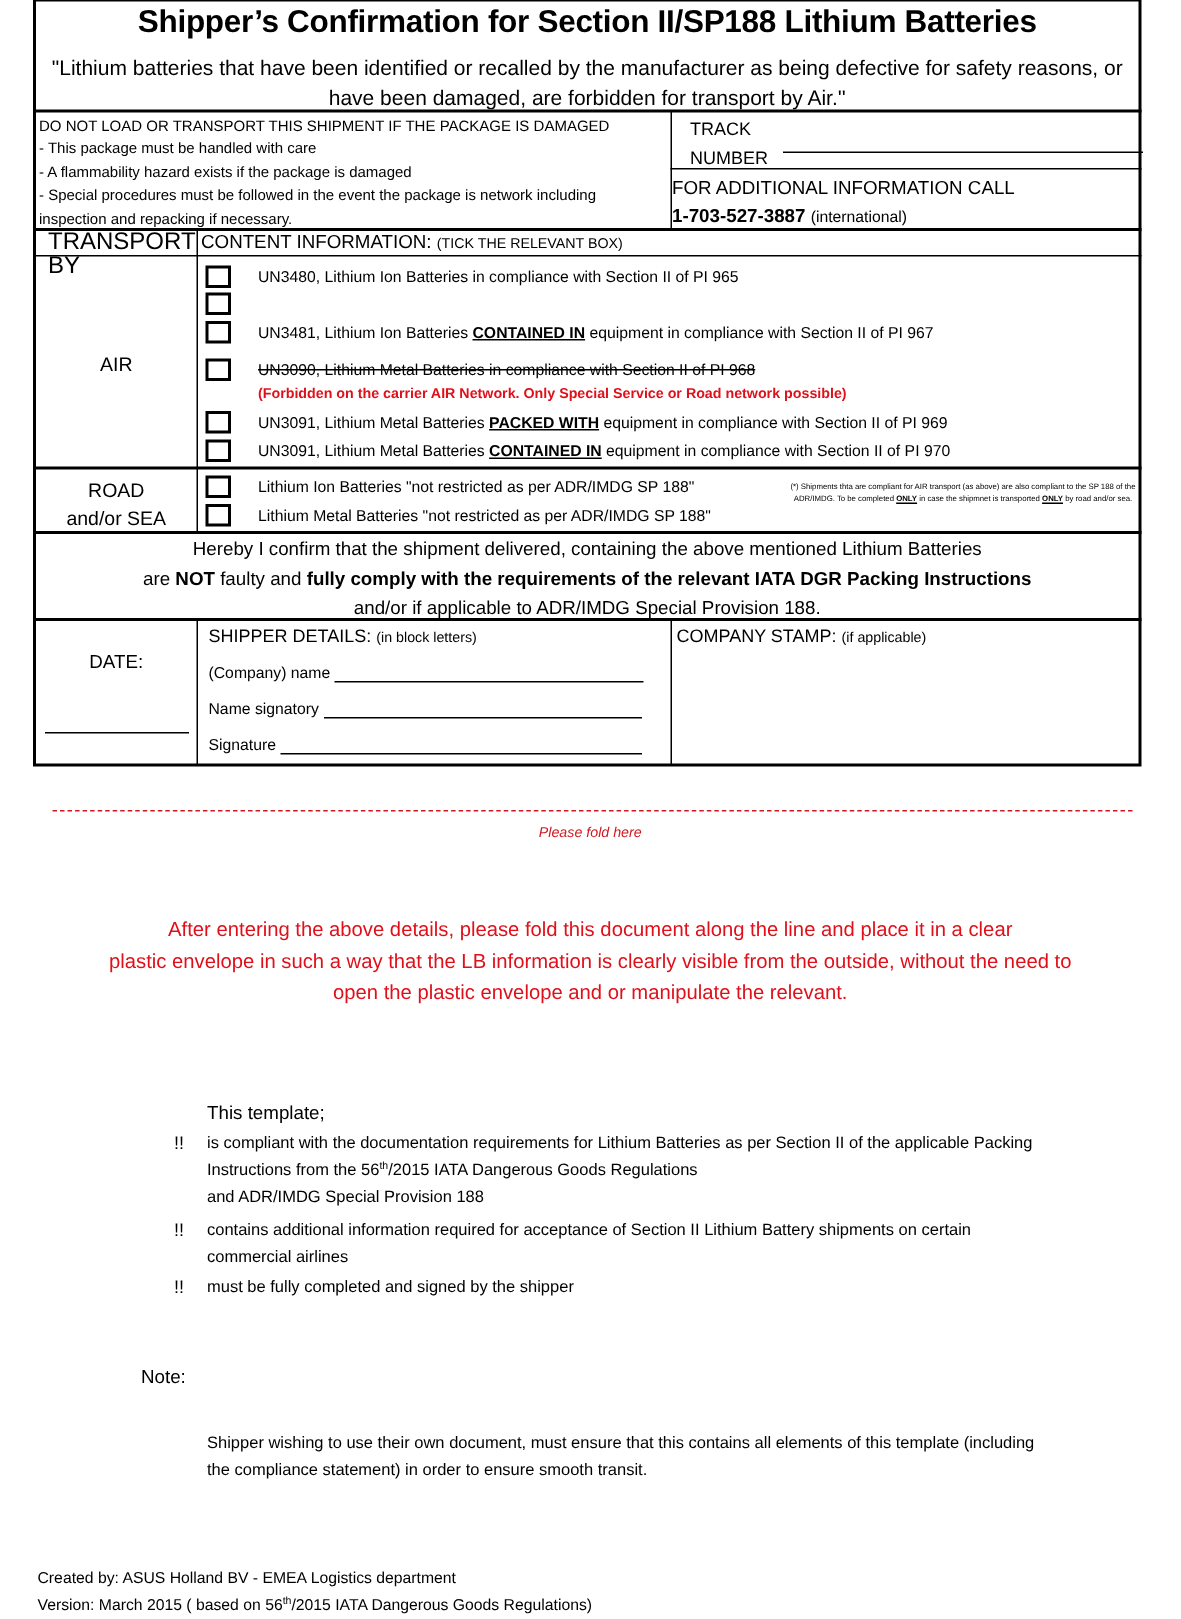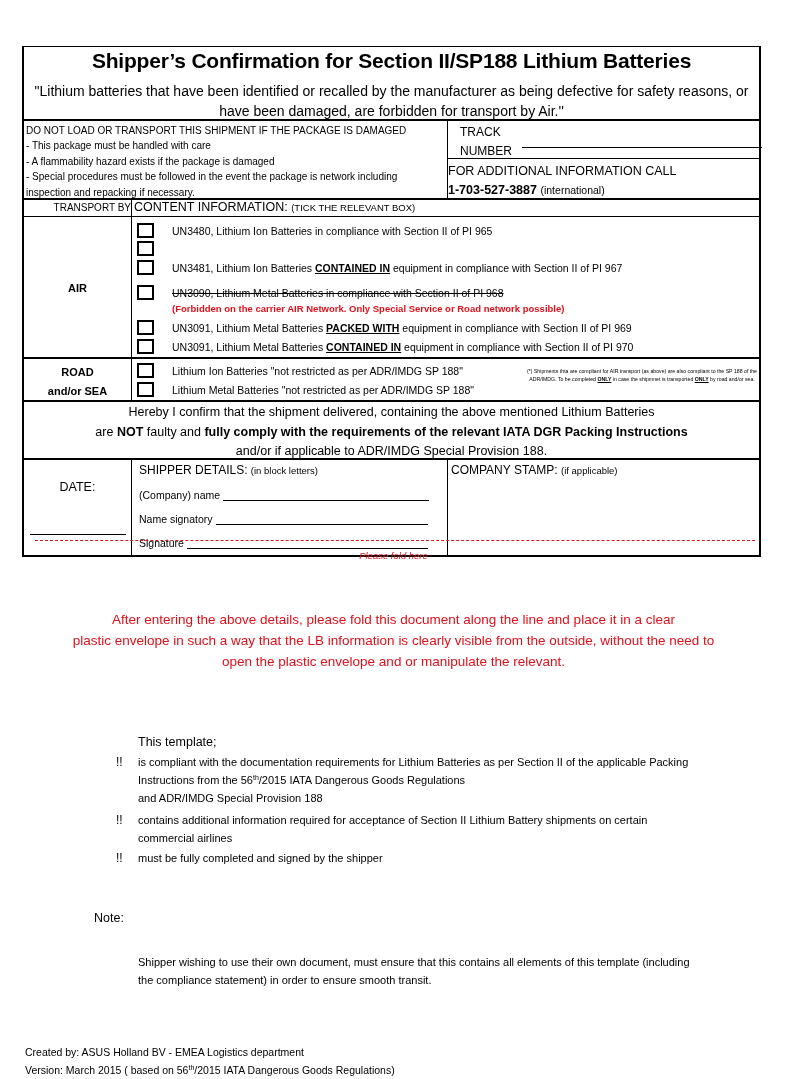--- a/index.html
+++ b/index.html
@@ -2,40 +2,40 @@
 <html><head>
 <meta charset="utf-8">
 <style>
   * { box-sizing: border-box; margin: 0; padding: 0; }
   body {
     width: 787px; height: 1079px; background: #ffffff; position: relative;
     font-family: "Liberation Sans", "DejaVu Sans", sans-serif; color: #000;
     overflow: hidden;
   }
   .abs { position: absolute; }
-  .form { position: absolute; left: 22px; top: 0; width: 739px; height: 511px; border: 2px solid #000; border-top: 1px solid #000; margin-top: 46px; }
+  .form { position: absolute; left: 22px; top: 0; width: 739px; height: 511px; border: 2px solid #000; border-top: 1px solid #000; }
   .hline { position: absolute; height: 0; border-top: 1px solid #000; }
   .hline.thick { border-top: 2px solid #000; }
   .vline { position: absolute; width: 0; border-left: 1px solid #000; }
 
   .title { position: absolute; left: 0; top: 2px; width: 100%; text-align: center; font-size: 21px; font-weight: bold; letter-spacing: -0.2px; }
   .subtitle { position: absolute; left: 10px; top: 34px; width: 715px; text-align: center; font-size: 14px; line-height: 20px; }
 
   .warn { position: absolute; left: 2px; top: 76px; width: 425px; font-size: 10px; line-height: 15.4px; white-space: nowrap; overflow: hidden; }
   .track { position: absolute; left: 436px; top: 76px; font-size: 12px; line-height: 19px; }
   .track-line { position: absolute; left: 498px; top: 100px; width: 240px; border-top: 1px solid #000; }
   .info-call { position: absolute; left: 424px; top: 115px; width: 315px; text-align: left; font-size: 12.5px; line-height: 19px; }
   .info-call b { font-size: 12.5px; }
   .info-call small { font-size: 10.5px; }
 
-  .th-transport { position: absolute; left: 0; top: 153px; width: 107px; text-align: right; font-size: 10px; line-height: 16px; }
+  .th-transport { position: absolute; left: 8px; top: 153px; width: 107px; text-align: left; font-size: 16px; line-height: 16px; }
   .th-content { position: absolute; left: 110px; top: 152px; font-size: 12.5px; line-height: 17px; white-space: nowrap; }
   .th-content small { font-size: 9.5px; }
 
-  .mode-label { position: absolute; width: 107px; text-align: center; font-size: 11px; font-weight: bold; line-height: 19px; }
+  .mode-label { position: absolute; width: 107px; text-align: center; font-size: 13px; font-weight: normal; line-height: 19px; }
 
   .cb { position: absolute; width: 17px; height: 15px; border: 2px solid #000; background: #fff; cursor: pointer; }
   .item { position: absolute; left: 148px; font-size: 10.5px; line-height: 14px; white-space: nowrap; }
   .item u { font-weight: bold; }
   .strike { text-decoration: line-through; }
   .forbid { color: #e0101a; font-weight: bold; font-size: 9.5px; }
 
   .footnote { position: absolute; left: 500px; top: 320px; width: 236px; font-size: 5.2px; line-height: 8.4px; text-align: center; }
   .footnote u { font-weight: bold; }
 

